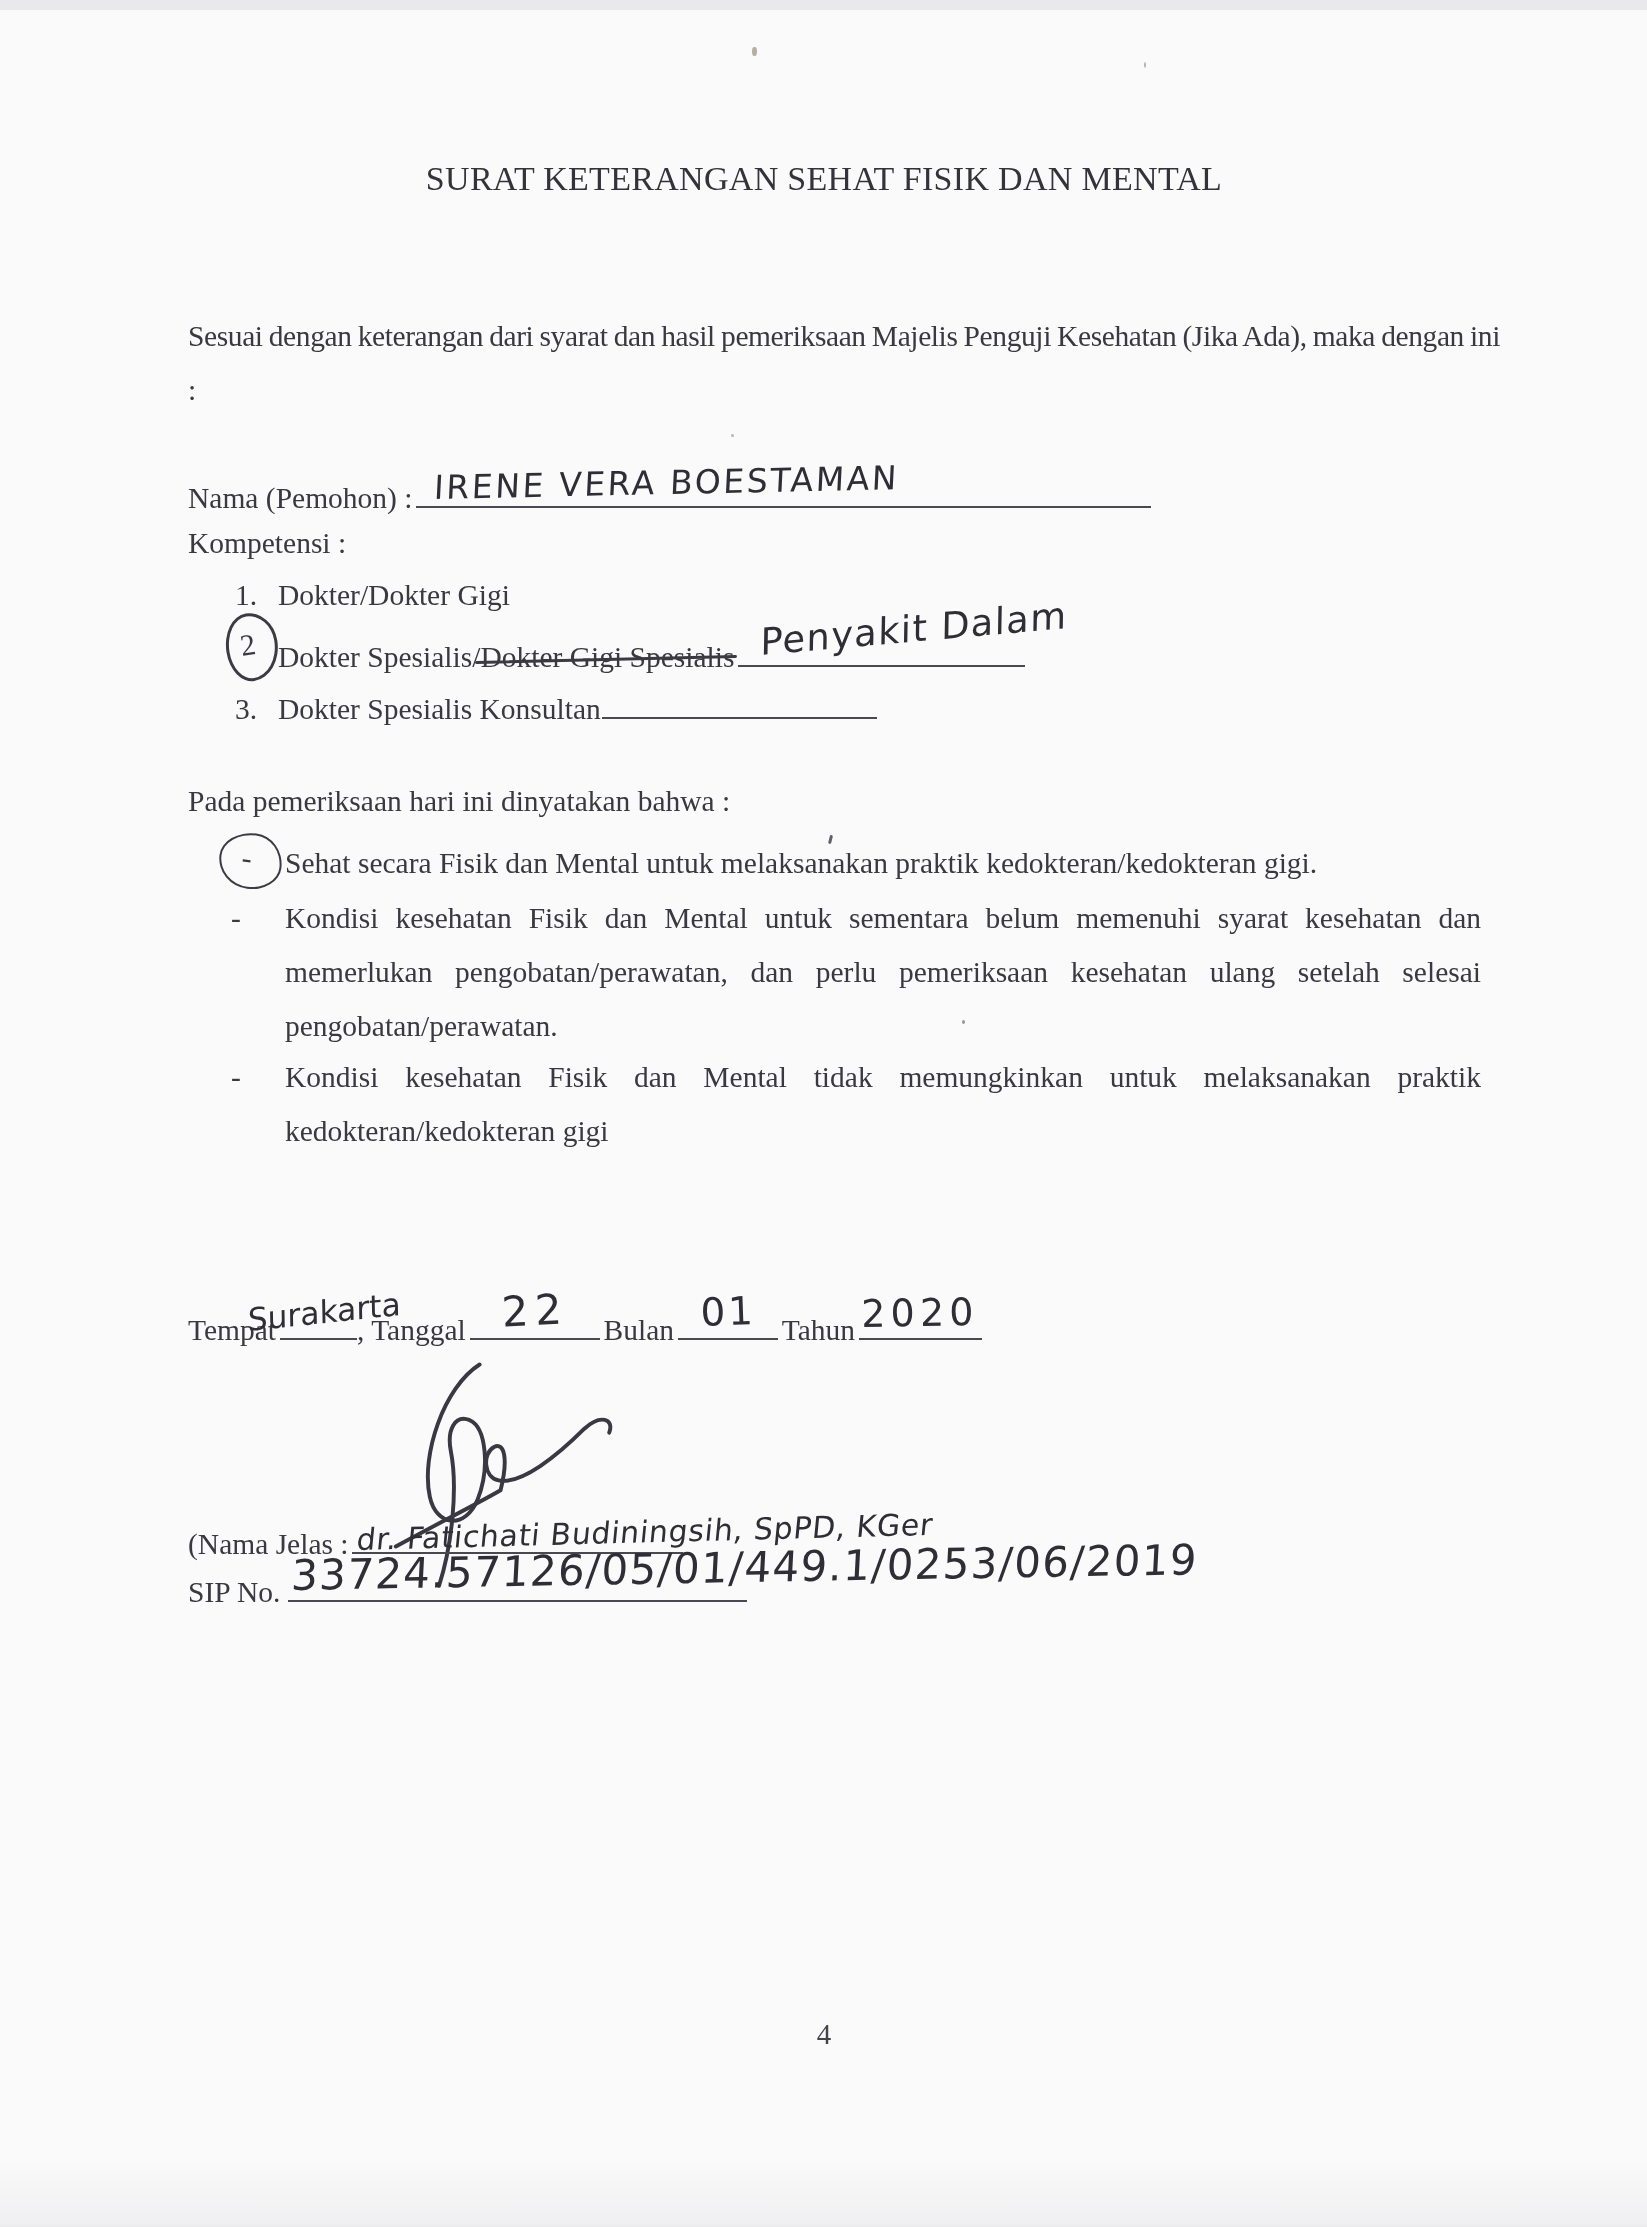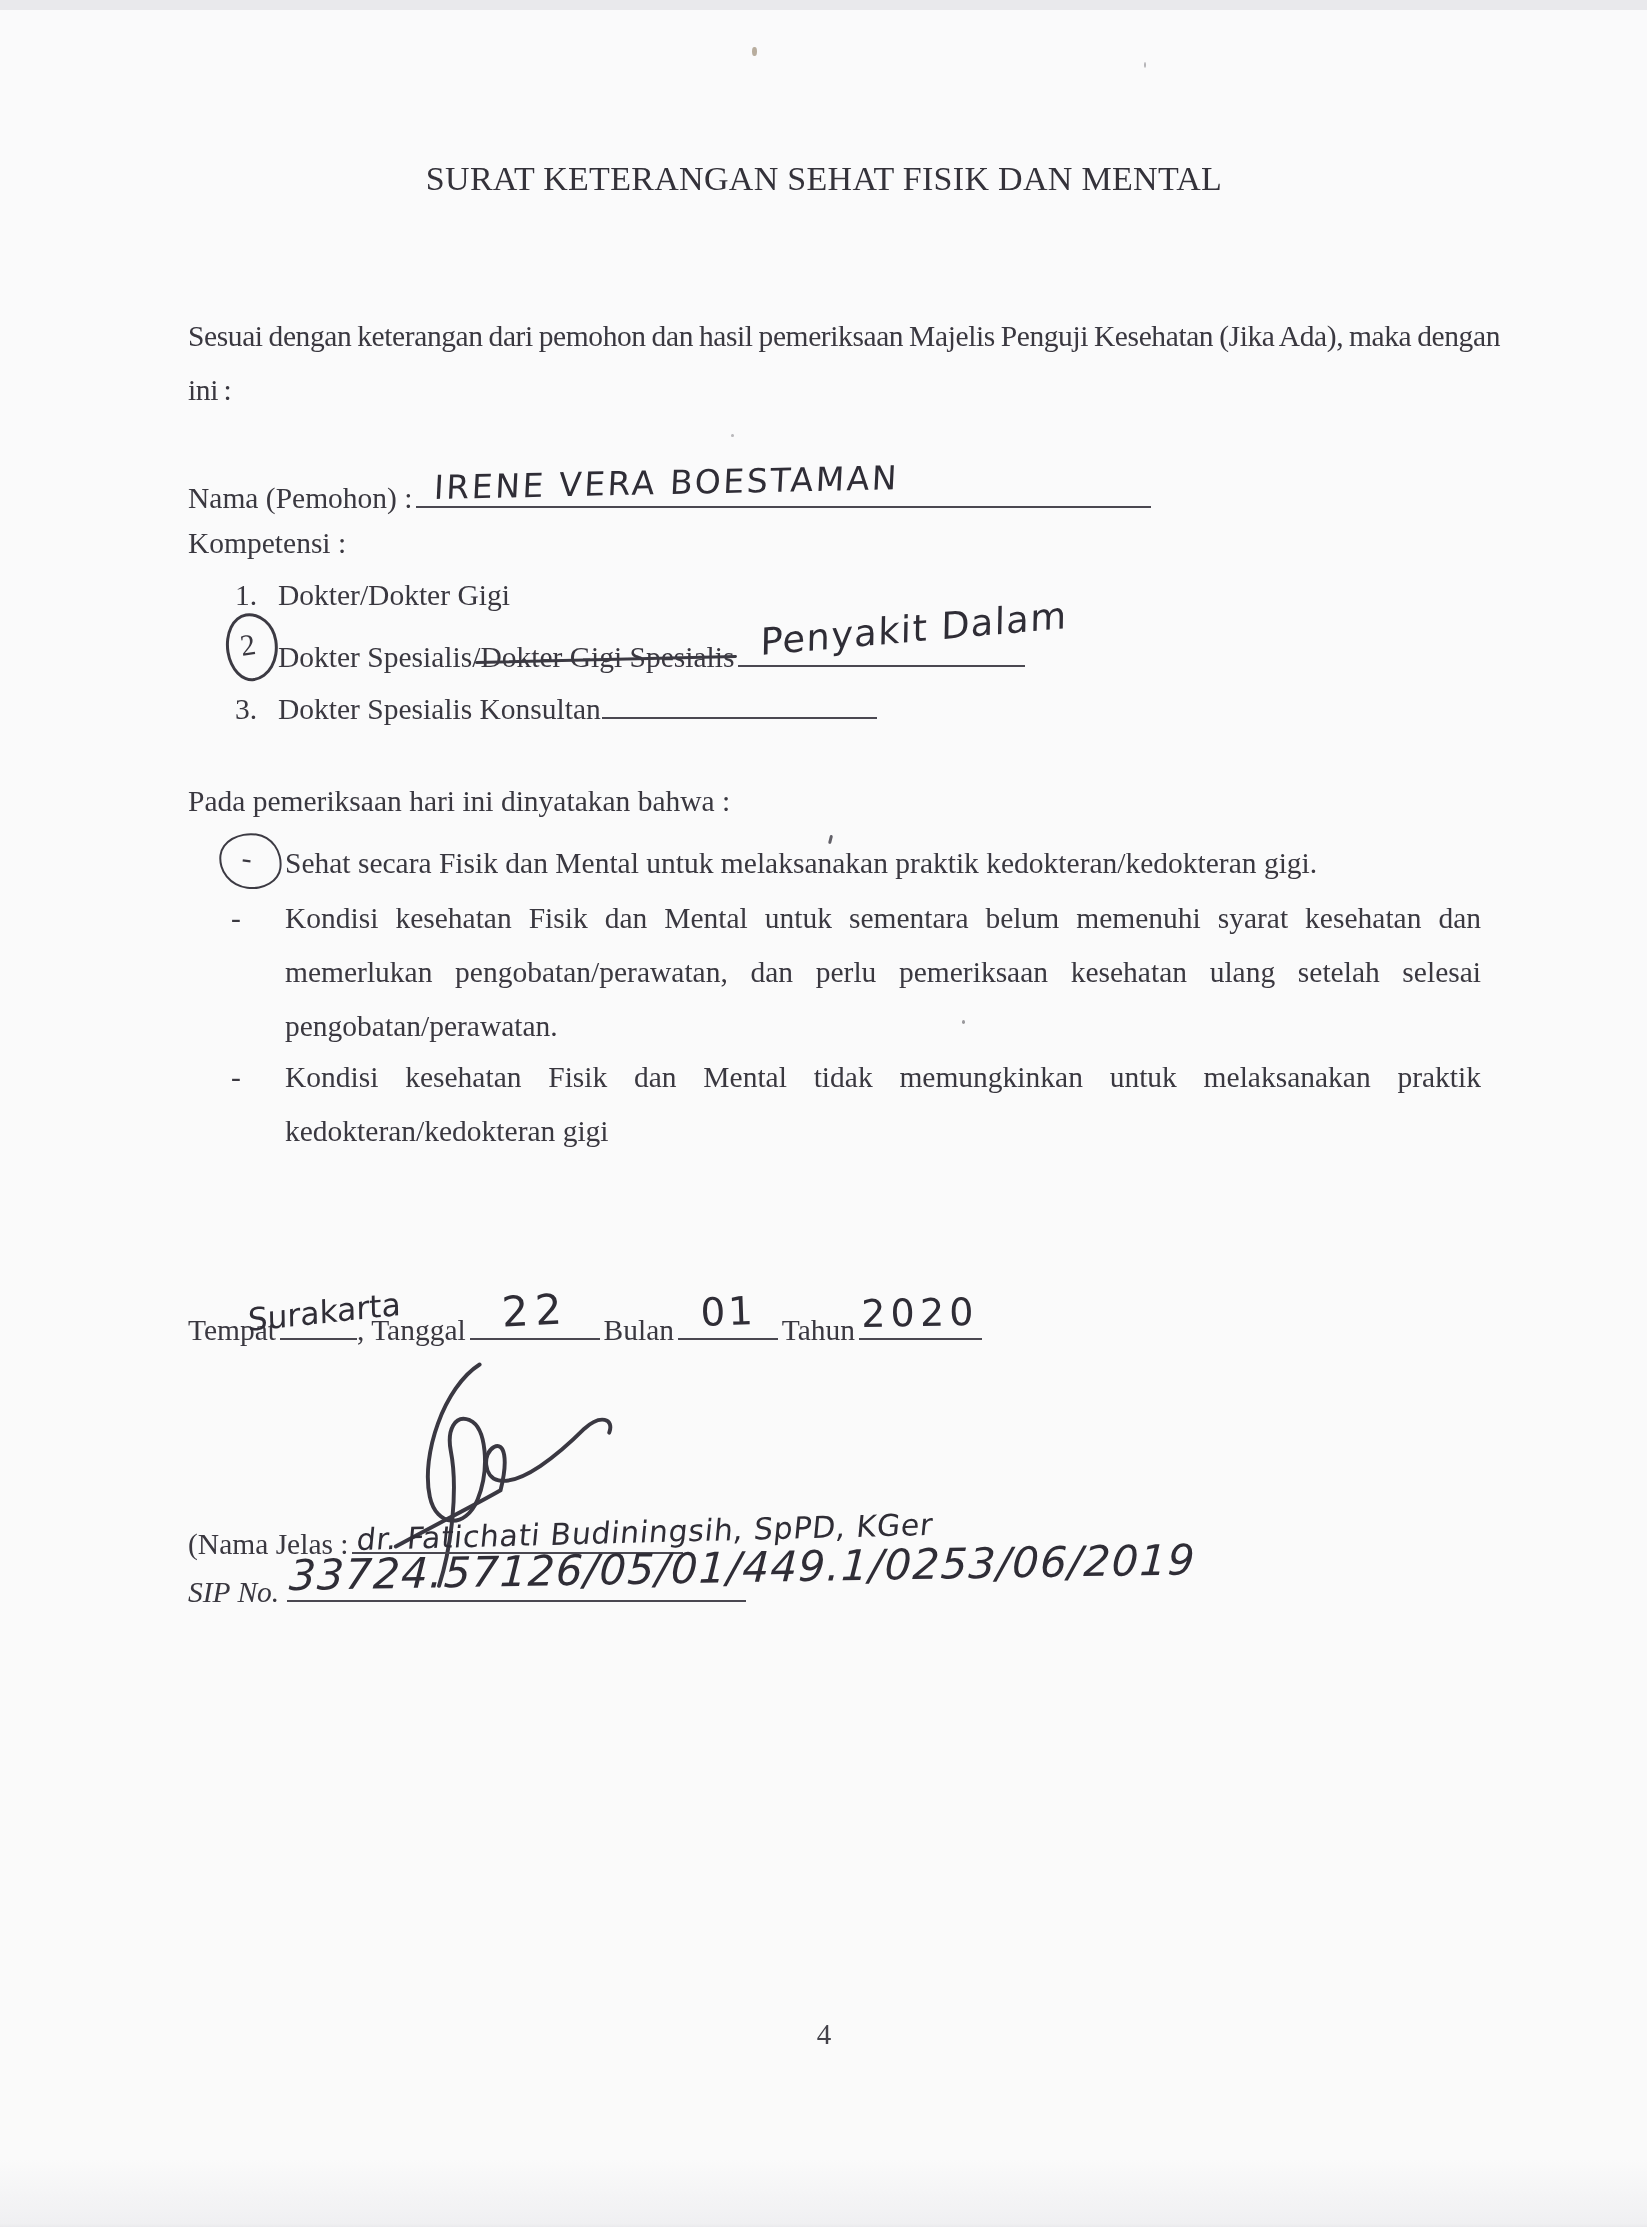--- a/index.html
+++ b/index.html
@@ -90,41 +90,41 @@
     border-radius:54% 46% 50% 50% / 46% 56% 44% 54%;
     transform:rotate(7deg);
   }
   .circle .circle-text{transform:translate(-3.9px,-2.6px);}
   
   .signature{position:absolute;left:384px;top:1345px;}
   .signature path{fill:none;stroke:#3a3842;stroke-width:6;stroke-linecap:round;}
   
   .dateline{top:1295px;}
   .njelas-row{top:1509px;}
-  .sip-row{top:1557px;font-style:italic;}
+  .sip-row{top:1557px;}
   .pagenum{position:absolute;top:2008px;left:0;width:100%;text-align:center;font-size:29px;color:#44424a;}
   
   .speck{position:absolute;border-radius:50%;}
   .speck1{left:752px;top:37px;width:4.6px;height:8.5px;background:#a2937f;opacity:.75;}
   .speck2{left:1144px;top:52px;width:2px;height:5.9px;background:#5a5860;opacity:.45;}
   .speck3{left:962px;top:1010px;width:3.3px;height:3.9px;background:#4a4850;opacity:.55;}
   .speck4{left:731px;top:424px;width:2.6px;height:3.3px;background:#5a5860;opacity:.4;}
   .speck5{left:829px;top:825px;width:3.3px;height:9.2px;background:#3c3a43;opacity:.8;transform:rotate(14deg);border-radius:2px;}
   .edge-bottom{position:absolute;left:0;right:0;bottom:0;height:3.3px;background:#cfcfd4;opacity:.8;}
 </style>
 </head>
 <body>
 
 <div class="page">
 
   <div class="title">
     <div>SURAT KETERANGAN SEHAT FISIK DAN MENTAL</div>
   </div>
 
-  <div class="intro">Sesuai dengan keterangan dari pemohon dan hasil pemeriksaan Majelis Penguji Kesehatan (Jika Ada), maka dengan ini :</div>
+  <div class="intro">Sesuai dengan keterangan dari syarat dan hasil pemeriksaan Majelis Penguji Kesehatan (Jika Ada), maka dengan ini :</div>
 
   <div class="row" style="top:463px;">
     <span>Nama (Pemohon) :</span><span class="blank w1120"><span class="hw hw-name">IRENE VERA BOESTAMAN</span></span>
   </div>
 
   <div class="row k-label">Kompetensi :</div>
 
   <div class="row k-item" style="top:569px;">
     <span class="num">1.</span><span>Dokter/Dokter Gigi</span>
   </div>

